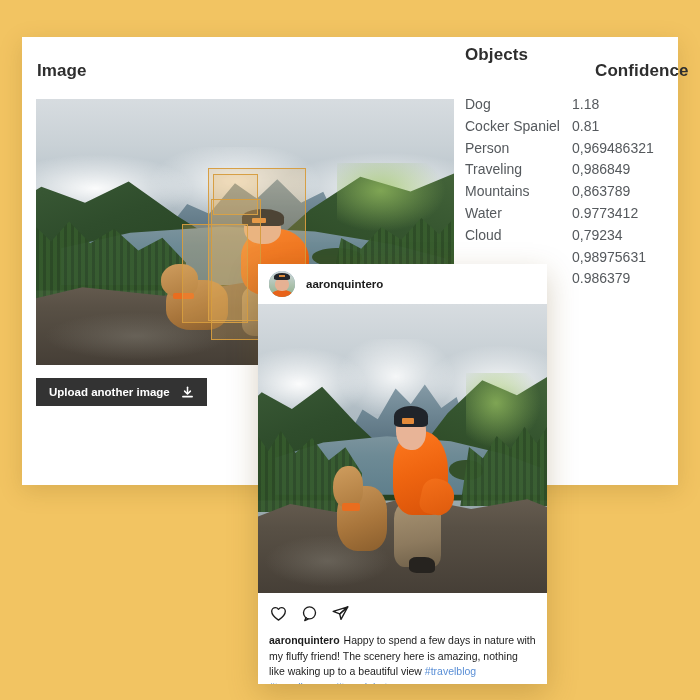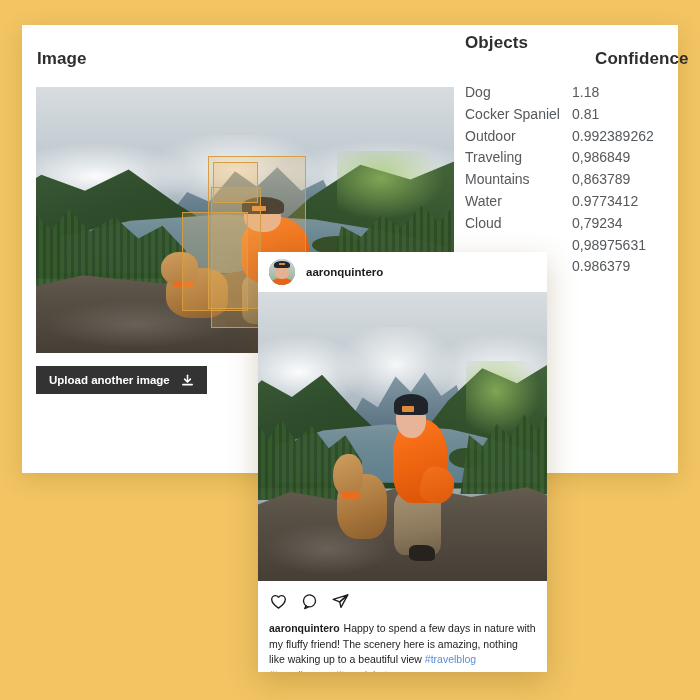--- a/index.html
+++ b/index.html
@@ -12,20 +12,21 @@
     overflow: hidden;
     background: #f2c462;
     font-family: "Liberation Sans", sans-serif;
     -webkit-font-smoothing: antialiased;
   }
 
   #stage {
     position: relative;
     width: 700px;
     height: 552px;
+    margin-top: 12px;
   }
 
   
   #analysis-panel {
     position: absolute;
     left: 22px;
     top: 25px;
     width: 656px;
     height: 448px;
     background: #ffffff;
@@ -381,22 +382,22 @@
     <div id="results">
         <div class="res-row">
           <span class="res-obj">Dog</span>
           <span class="res-conf">1.18</span>
         </div>
         <div class="res-row">
           <span class="res-obj">Cocker Spaniel</span>
           <span class="res-conf">0.81</span>
         </div>
         <div class="res-row">
-          <span class="res-obj">Outdoor</span>
-          <span class="res-conf">0.992389262</span>
+          <span class="res-obj">Person</span>
+          <span class="res-conf">0,969486321</span>
         </div>
         <div class="res-row">
           <span class="res-obj">Traveling</span>
           <span class="res-conf">0,986849</span>
         </div>
         <div class="res-row">
           <span class="res-obj">Mountains</span>
           <span class="res-conf">0,863789</span>
         </div>
         <div class="res-row">

